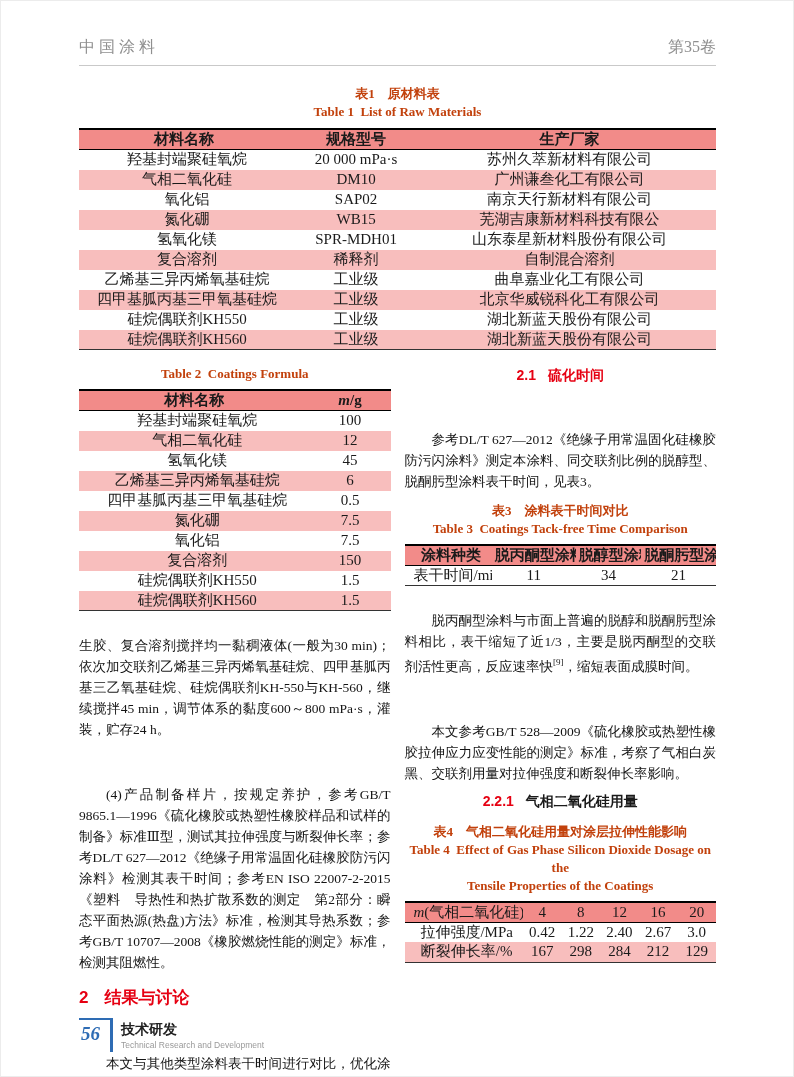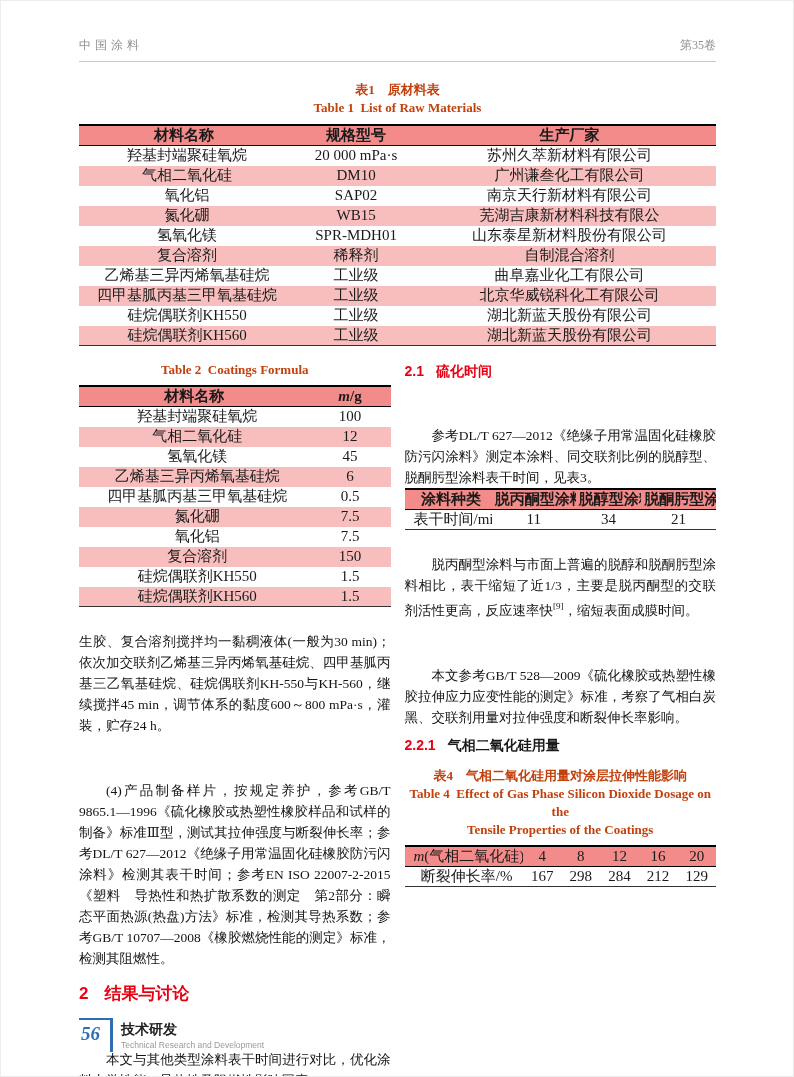--- a/index.html
+++ b/index.html
@@ -7,21 +7,21 @@
   .page {
     width:794px; height:1077px; position:relative; overflow:hidden;
     background:#fff; border:1px solid #ececec;
     font-family:"Liberation Serif","DejaVu Serif",serif; color:#1a1a1a;
   }
   .content { padding:0 77px 0 78px; }
 
   .running-head {
     display:flex; justify-content:space-between; align-items:flex-end;
     padding:36px 0 7px 0; border-bottom:1px solid #c9c9c9;
-    font-size:12px; color:#8f8f8f;
+    font-size:16px; color:#8f8f8f;
   }
   .running-head .journal { letter-spacing:4px; }
 
   .caption-block { text-align:center; }
   .caption { font-weight:bold; font-size:13px; line-height:18px; color:#c2410c; }
   .cap-t1 { margin-top:19px; margin-bottom:7px; }
   .cap-t2 { margin-bottom:6px; }
   .cap-t3 { margin-top:10px; margin-bottom:6px; }
   .cap-t4 { margin-top:12px; margin-bottom:6px; }
 
@@ -53,21 +53,21 @@
   p.mt { margin-top:24px; }
   sup { font-size:9px; }
 
   h2.sec {
     font-family:"Liberation Sans","DejaVu Sans",sans-serif;
     color:#e60012; font-size:17px; font-weight:bold; margin:13px 0 9px 0;
   }
   h2.sec .num { margin-right:16px; }
   h3.sub {
     font-family:"Liberation Sans","DejaVu Sans",sans-serif;
-    font-size:14px; font-weight:bold; margin:7px 0 5px 0; line-height:20px;
+    font-size:14px; font-weight:bold; margin:7px 0 5px 0; line-height:20px;text-align:center;
   }
   h3.sub .num { color:#e60012; margin-right:12px; }
   .t-red { color:#e60012; }
   .t-black { color:#1a1a1a; }
   h3.first { margin-top:0; }
 
   .footer { position:absolute; left:78px; bottom:24px; display:flex; align-items:flex-start; }
   .pagenum {
     color:#2e6cb4; font-weight:bold; font-style:italic; font-size:19px;
     border-top:2px solid #2e6cb4; padding:4px 10px 2px 2px; line-height:1;
@@ -236,20 +236,24 @@
 
         <p class="body ind">本文与其他类型涂料表干时间进行对比，优化涂料力学性能、导热性及阻燃性影响因素。</p>
       </div>
 
       <div class="col">
         <h3 class="sub first">
           <span class="num">2.1</span><span class="t-red">硫化时间</span>
         </h3>
         <p class="body ind">参考DL/T 627—2012《绝缘子用常温固化硅橡胶防污闪涂料》测定本涂料、同交联剂比例的脱醇型、脱酮肟型涂料表干时间，见表3。</p>
 
+        <div class="caption-block cap-t3">
+          <div class="caption">表3　涂料表干时间对比</div>
+          <div class="caption">Table 3&nbsp;&nbsp;Coatings Tack-free Time Comparison</div>
+        </div>
 
         <table class="tbl t3">
           <colgroup>
               <col class="c1">
               <col class="c2">
               <col class="c3">
               <col class="c4">
             </colgroup>
           <thead>
             <tr>
@@ -296,20 +300,28 @@
             <tr>
               <th class="left-cell"><i>m</i><span>(气相二氧化硅)/g</span></th>
               <th>4</th>
               <th>8</th>
               <th>12</th>
               <th>16</th>
               <th>20</th>
             </tr>
           </thead>
           <tbody>
+            <tr>
+              <td class="left-cell">拉伸强度/MPa</td>
+              <td>0.42</td>
+              <td>1.22</td>
+              <td>2.40</td>
+              <td>2.67</td>
+              <td>3.0</td>
+            </tr>
             <tr>
               <td class="left-cell">断裂伸长率/%</td>
               <td>167</td>
               <td>298</td>
               <td>284</td>
               <td>212</td>
               <td>129</td>
             </tr>
           </tbody>
         </table>

